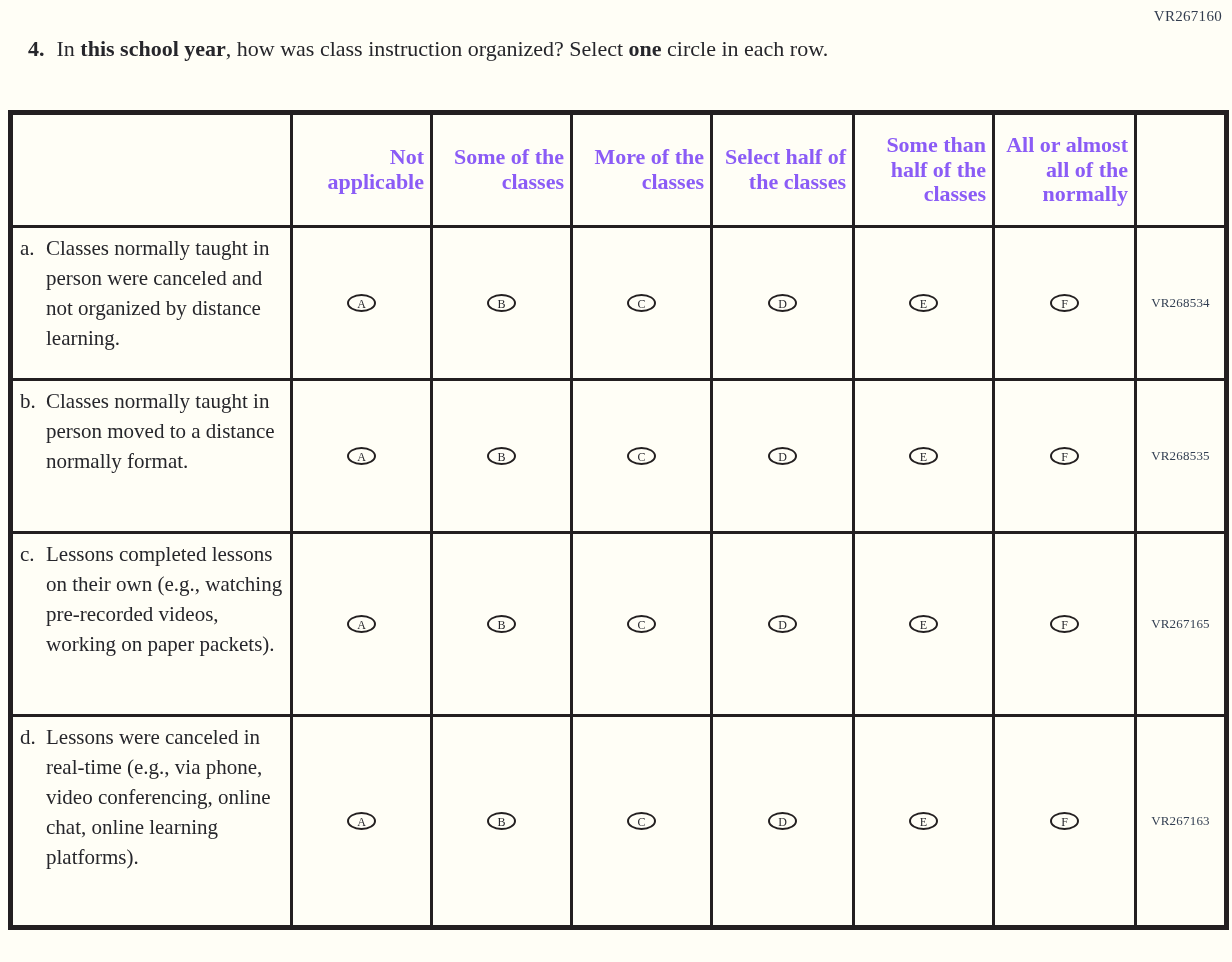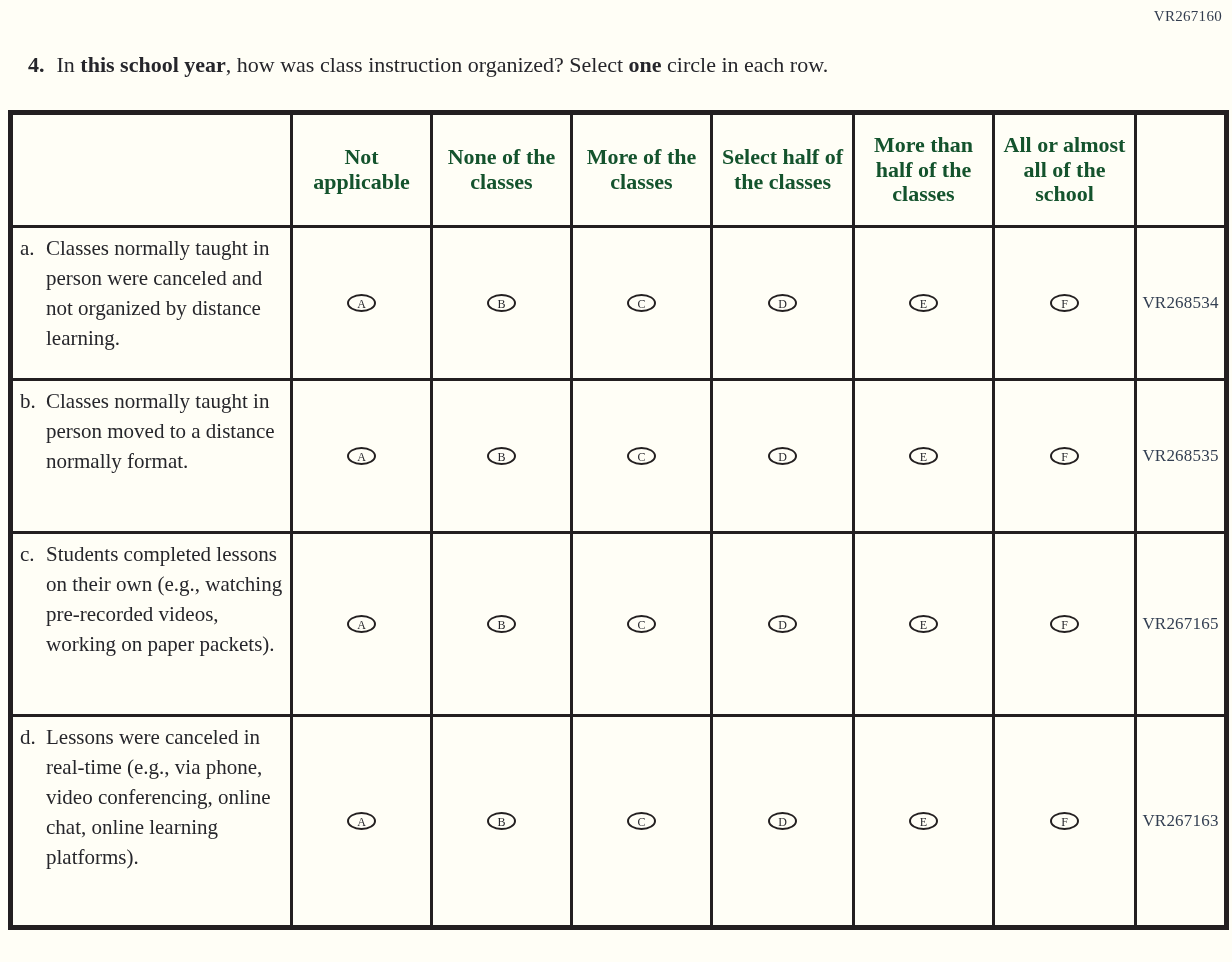--- a/index.html
+++ b/index.html
@@ -18,21 +18,21 @@
   .form-code-top {
     position: absolute;
     top: 8px;
     right: 10px;
     font-size: 15px;
     color: #323c4e;
     letter-spacing: 0.3px;
   }
   .question {
     position: absolute;
-    top: 50px;
+    top: 34px;
     left: 28px;
     width: 1180px;
     font-size: 22px;
     line-height: 30px;
     font-family: Liberation Serif, serif;
   }
   .question .qnum {
     font-weight: bold;
     margin-right: 12px;
   }
@@ -48,23 +48,23 @@
   }
   table.grid th, table.grid td {
     border: 3px solid #231f20;
   }
   thead th {
     border-bottom: 9px double #231f20;
     font-size: 22px;
     font-weight: bold;
     line-height: 1.12;
     vertical-align: middle;
-    text-align: center;
+    text-align: right;
     padding: 4px 6px;
-    color: #14532d;
+    color: #8b5cf6;
   }
   tr.hdr     { height: 114px; }
   tr.row-a   { height: 153px; }
   tr.row-b   { height: 153px; }
   tr.row-c   { height: 183px; }
   tr.row-d   { height: 212px; }
   td.prompt {
     vertical-align: top;
     padding: 5px 4px 5px 7px;
     font-size: 21px;
@@ -93,21 +93,21 @@
     line-height: 1;
     color: #26262b;
     background: transparent;
     cursor: pointer;
     box-sizing: border-box;
     padding-top: 1px;
   }
   td.code-cell {
     text-align: center;
     vertical-align: middle;
-    font-size: 17px;
+    font-size: 13px;
     color: #333f52;
     letter-spacing: 0.2px;
   }
 </style>
 </head>
 <body>
 
 <div class="form-code-top">VR267160</div>
 
 <div class="question">
@@ -122,25 +122,25 @@
     <col style="width:140px">
     <col style="width:142px">
     <col style="width:140px">
     <col style="width:142px">
     <col style="width:91px">
   </colgroup>
   <thead>
     <tr class="hdr">
       <th></th>
       <th>Not applicable</th>
-      <th>None of the classes</th>
+      <th>Some of the classes</th>
       <th>More of the classes</th>
       <th>Select half of the classes</th>
-      <th>More than half of the classes</th>
-      <th>All or almost all of the school</th>
+      <th>Some than half of the classes</th>
+      <th>All or almost all of the normally</th>
       <th></th>
     </tr>
   </thead>
   <tbody>
     <tr class="row-a">
       <td class="prompt">
         <div class="prompt-inner">
           <span class="prompt-letter">a.</span>
           <span class="prompt-text">Classes normally taught in person were canceled and not organized by distance learning.</span>
         </div>
@@ -165,21 +165,21 @@
       <td class="bubble-cell"><span class="bubble">C</span></td>
       <td class="bubble-cell"><span class="bubble">D</span></td>
       <td class="bubble-cell"><span class="bubble">E</span></td>
       <td class="bubble-cell"><span class="bubble">F</span></td>
       <td class="code-cell">VR268535</td>
     </tr>
     <tr class="row-c">
       <td class="prompt">
         <div class="prompt-inner">
           <span class="prompt-letter">c.</span>
-          <span class="prompt-text">Students completed lessons on their own (e.g., watching pre-recorded videos, working on paper packets).</span>
+          <span class="prompt-text">Lessons completed lessons on their own (e.g., watching pre-recorded videos, working on paper packets).</span>
         </div>
       </td>
       <td class="bubble-cell"><span class="bubble">A</span></td>
       <td class="bubble-cell"><span class="bubble">B</span></td>
       <td class="bubble-cell"><span class="bubble">C</span></td>
       <td class="bubble-cell"><span class="bubble">D</span></td>
       <td class="bubble-cell"><span class="bubble">E</span></td>
       <td class="bubble-cell"><span class="bubble">F</span></td>
       <td class="code-cell">VR267165</td>
     </tr>

